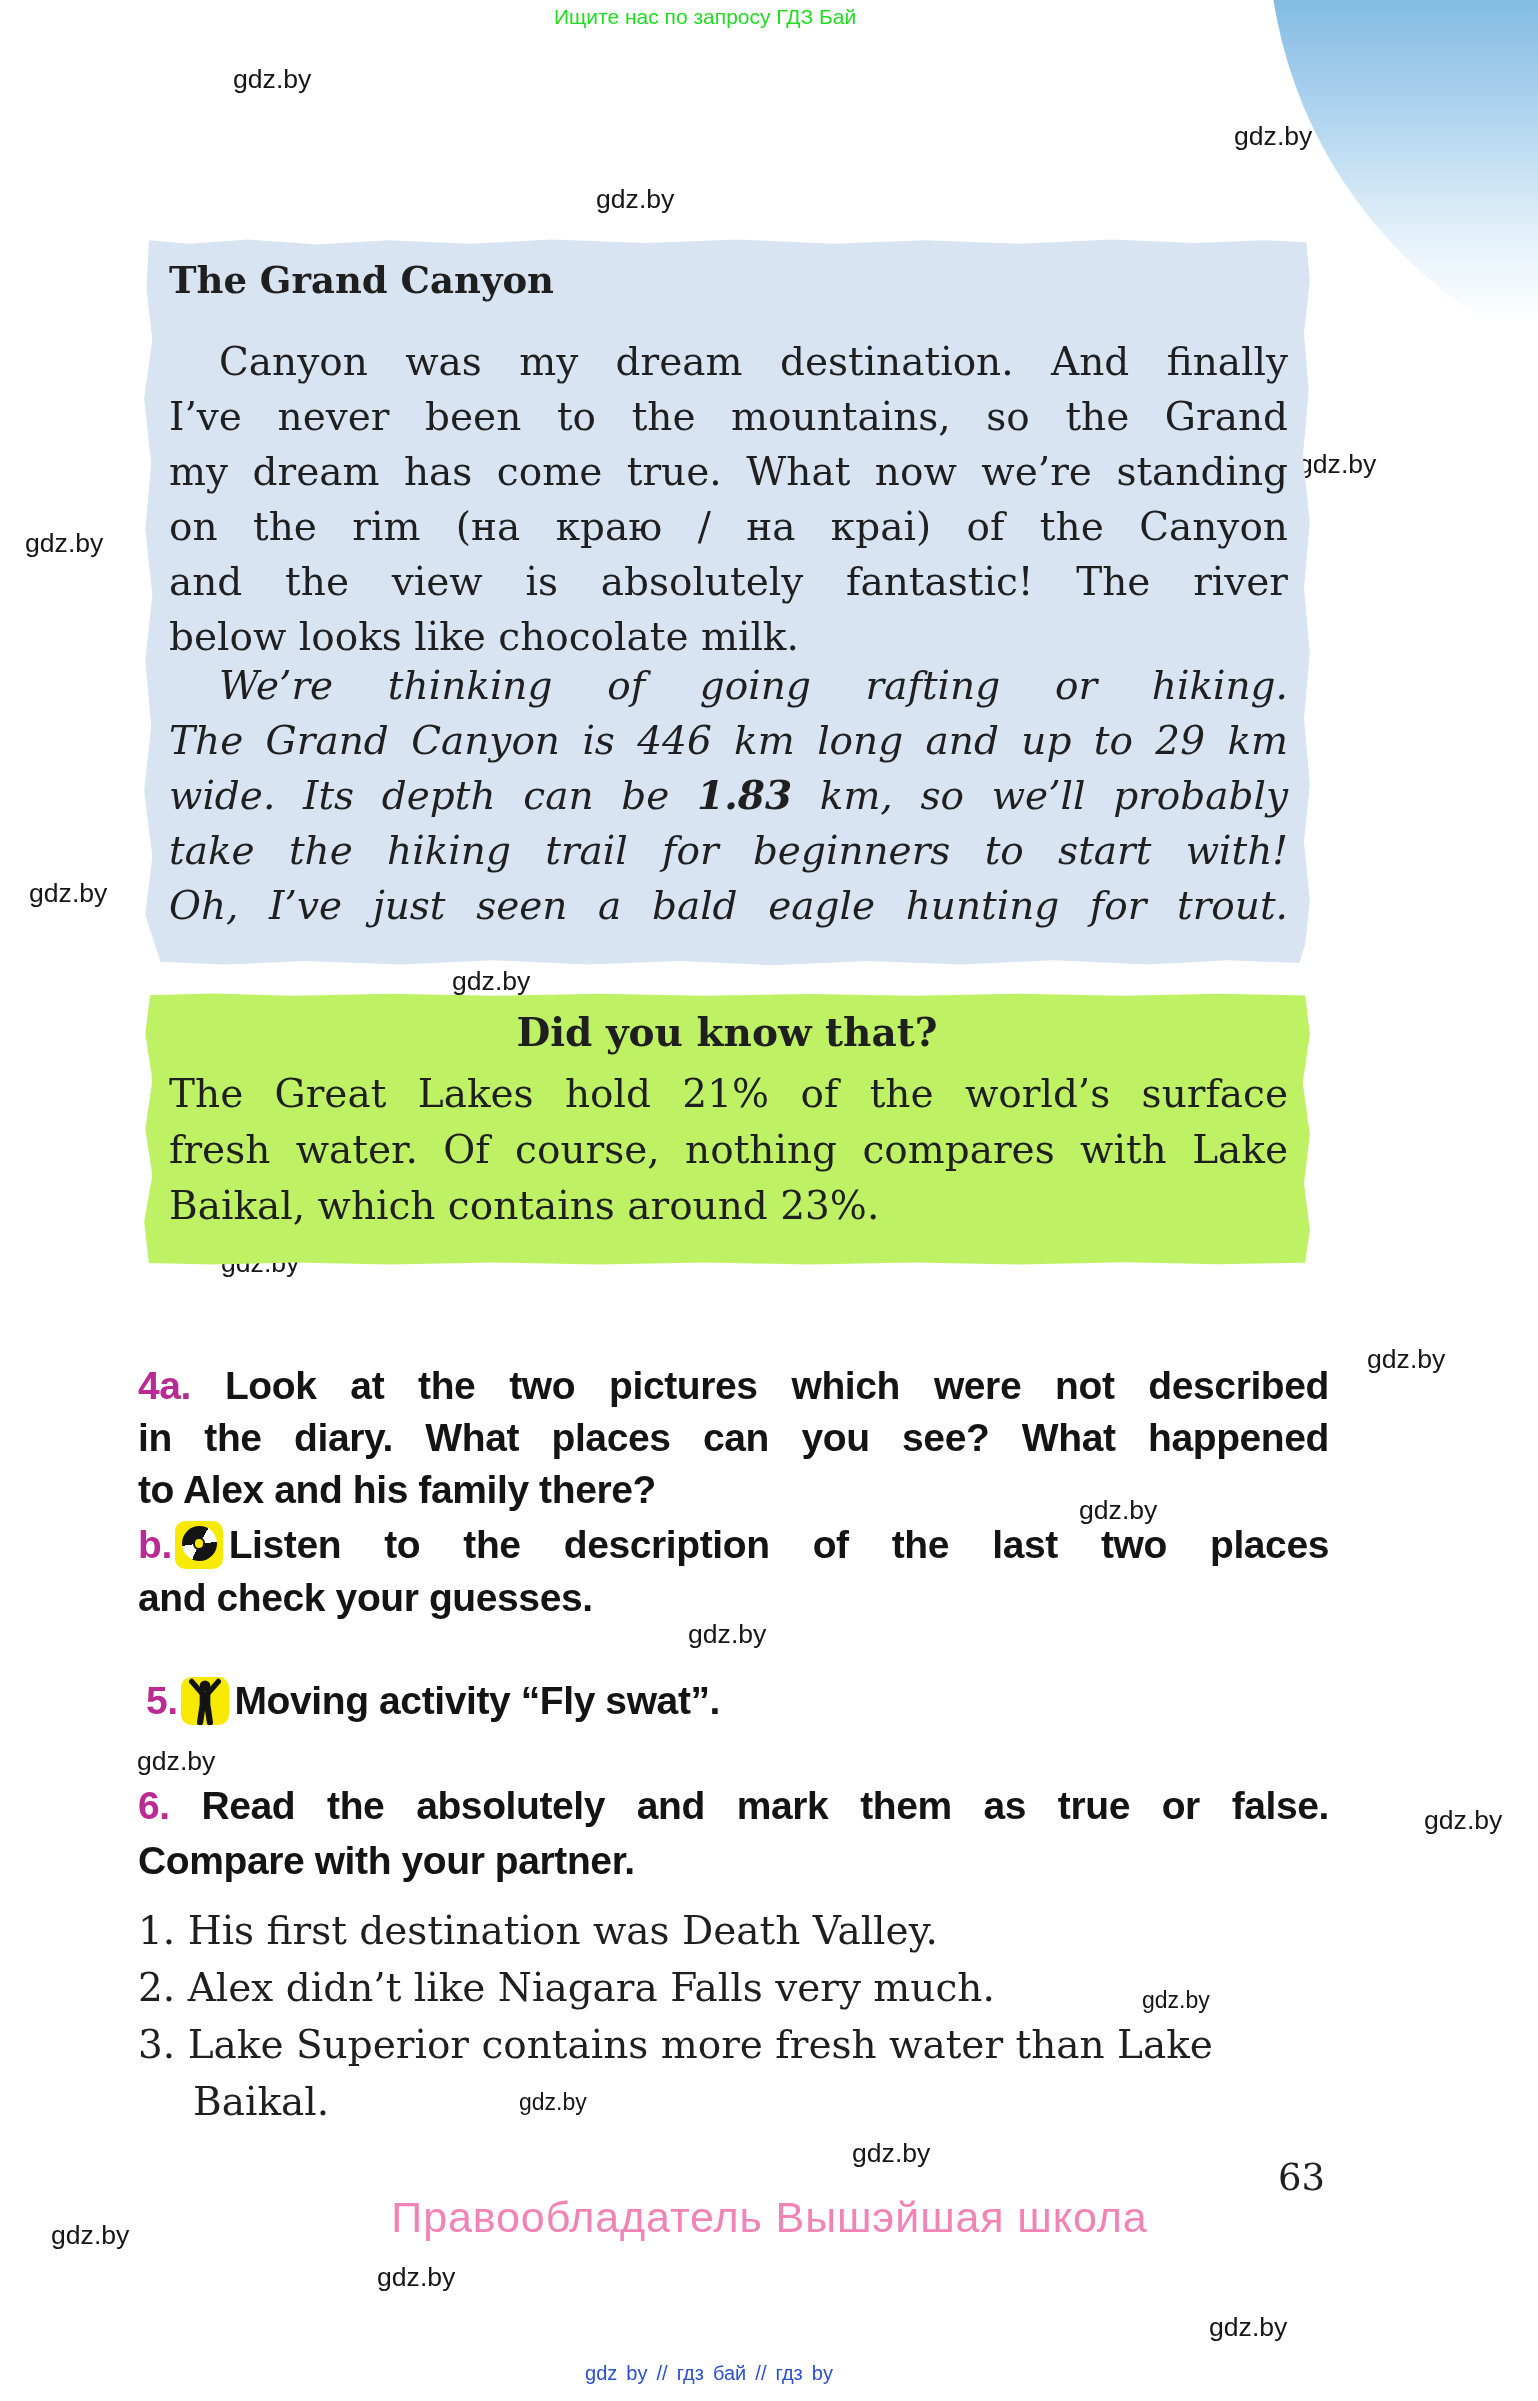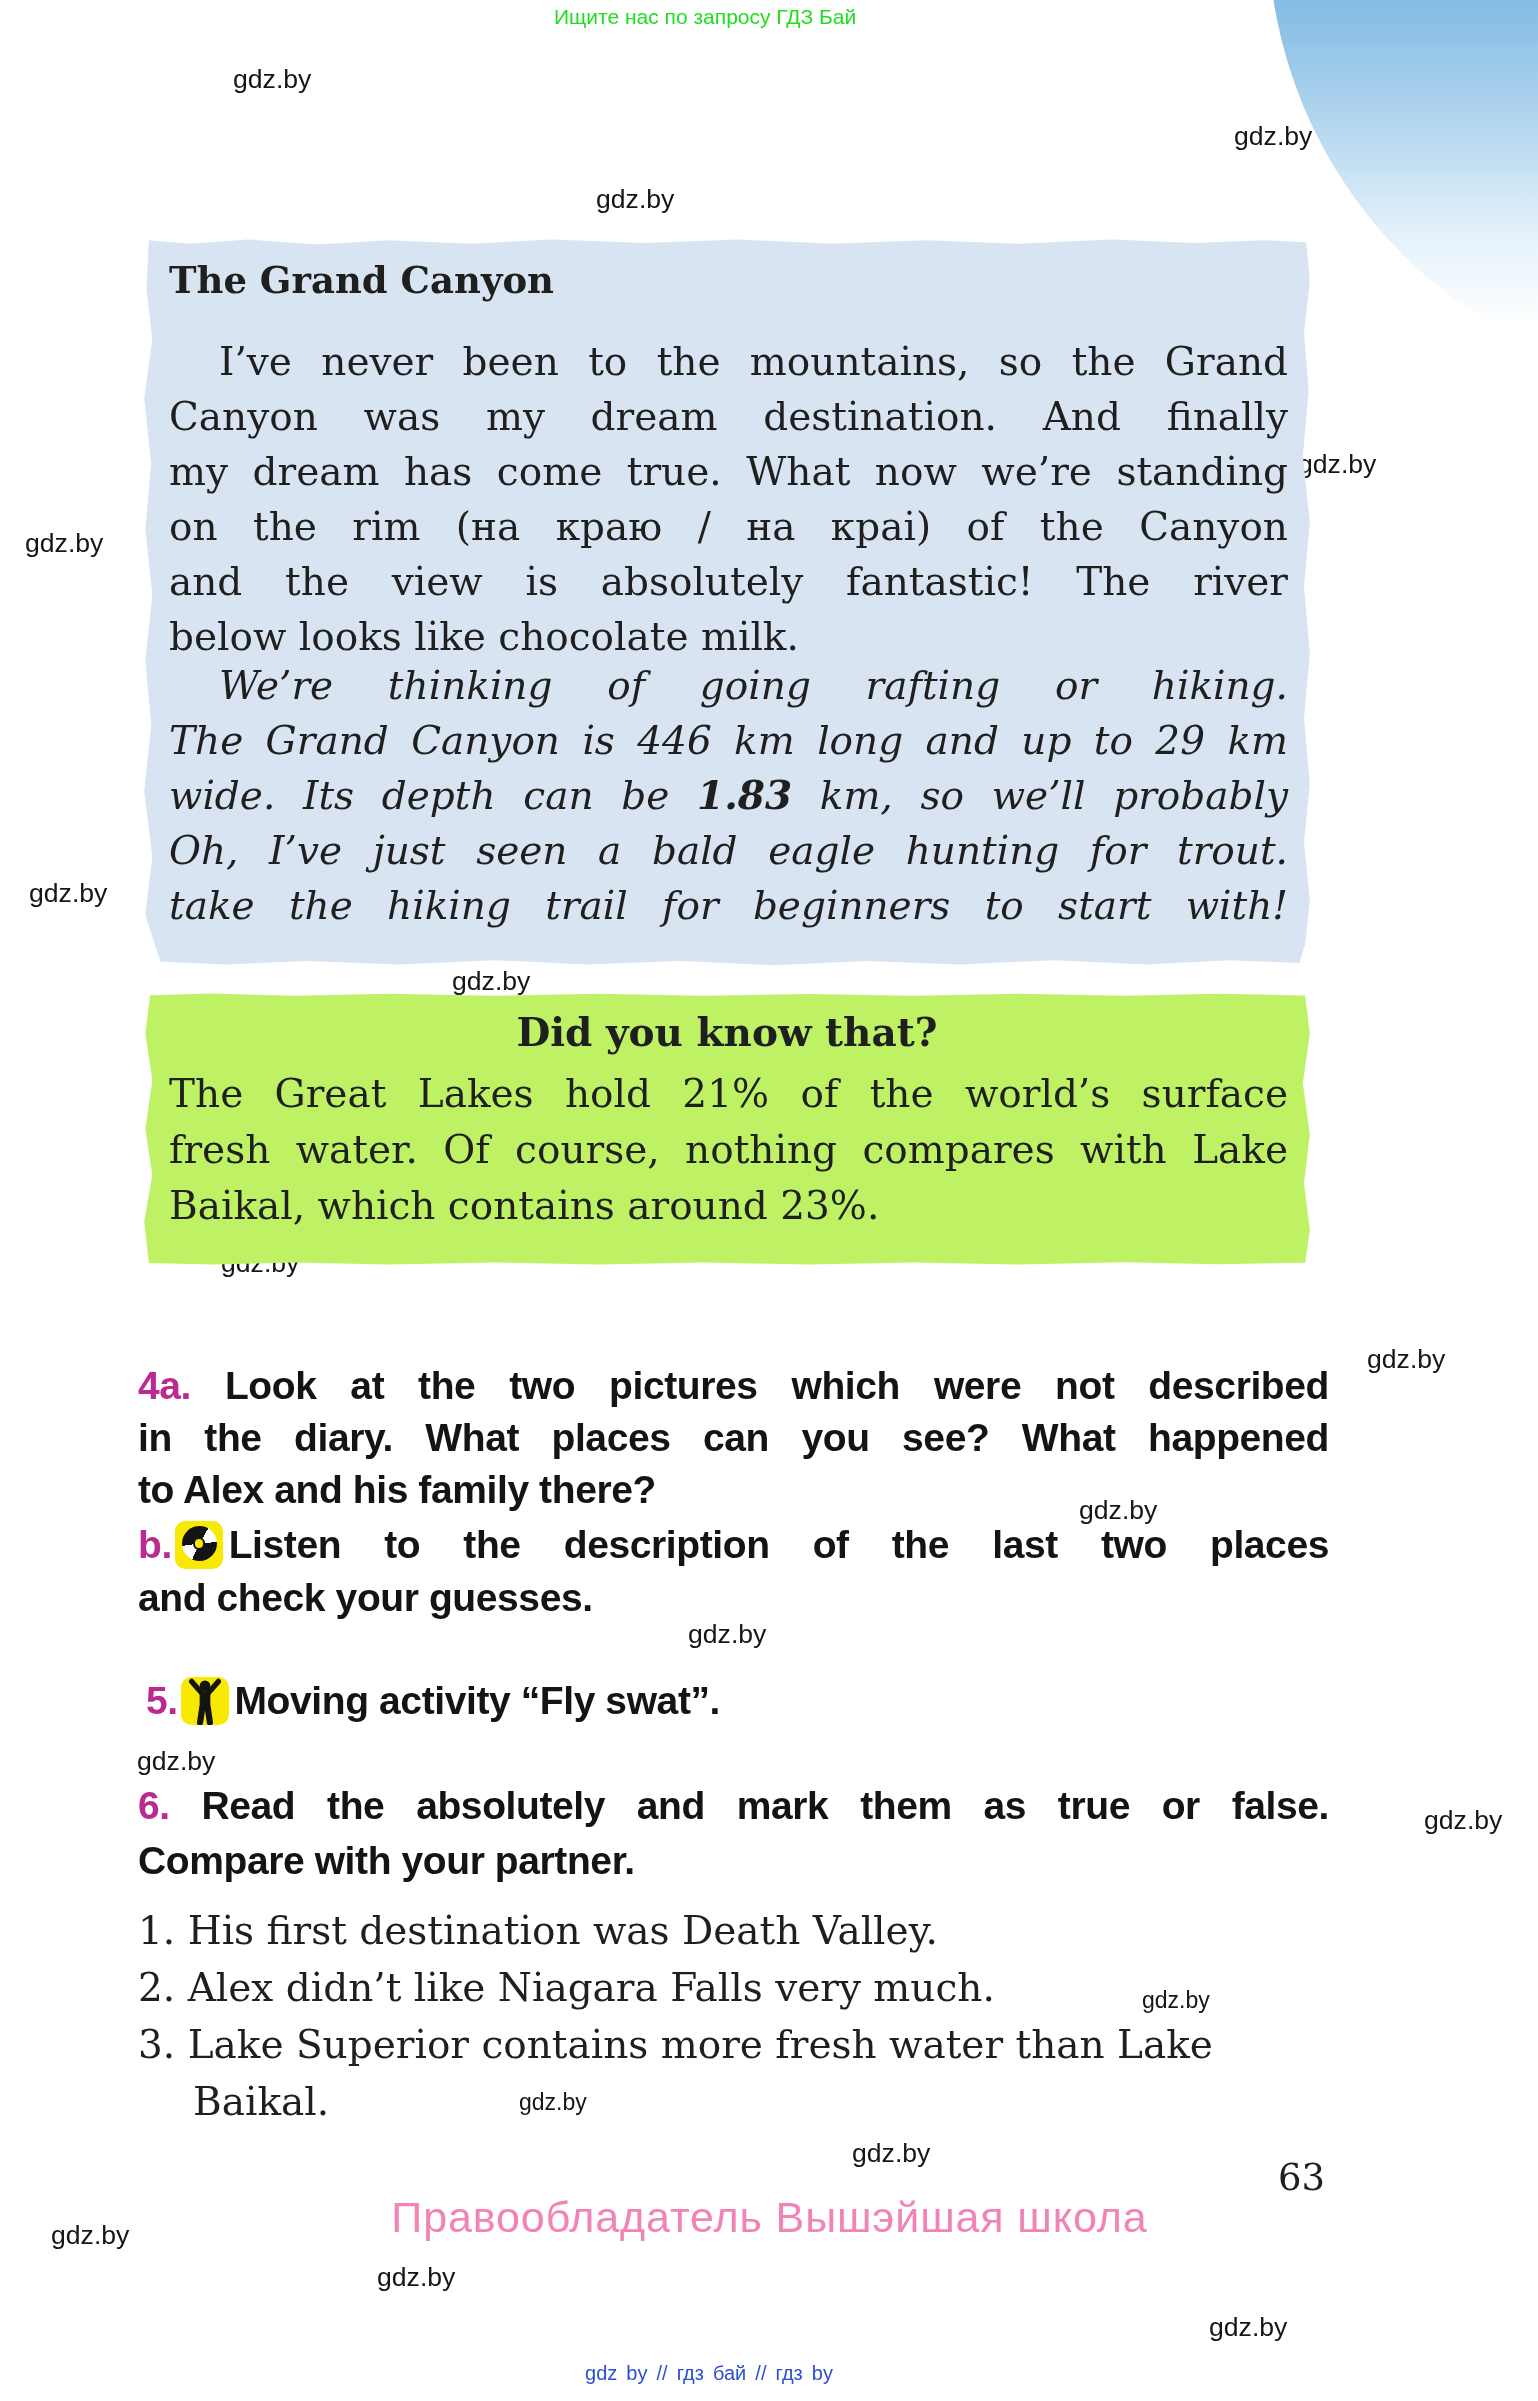--- a/index.html
+++ b/index.html
@@ -132,33 +132,33 @@
       <span class="wm" style="left: 519px; top: 2089px; font-size: 23px;">gdz.by</span>
       <span class="wm" style="left: 852px; top: 2138px;">gdz.by</span>
       <span class="wm" style="left: 51px; top: 2220px;">gdz.by</span>
       <span class="wm" style="left: 377px; top: 2262px;">gdz.by</span>
       <span class="wm" style="left: 1209px; top: 2312px;">gdz.by</span>
     </div>
 
   <div class="diary-box">
     <h2 class="diary-title">The Grand Canyon</h2>
     <div class="para para-1 indent">
+        <div class="line">Canyon was my dream destination. And finally</div>
         <div class="line">I’ve never been to the mountains, so the Grand</div>
-        <div class="line">Canyon was my dream destination. And finally</div>
         <div class="line">my dream has come true. What now we’re standing</div>
         <div class="line">on the rim (на краю / на краі) of the Canyon</div>
         <div class="line">and the view is absolutely fantastic! The river</div>
         <div class="line short">below looks like chocolate milk.</div>
       </div>
     <div class="para para-2 indent">
         <div class="line">We’re thinking of going rafting or hiking.</div>
         <div class="line">The Grand Canyon is 446 km long and up to 29 km</div>
         <div class="line">wide. Its depth can be <b>1.83</b> km, so we’ll probably</div>
+        <div class="line">take the hiking trail for beginners to start with!</div>
         <div class="line">Oh, I’ve just seen a bald eagle hunting for trout.</div>
-        <div class="line">take the hiking trail for beginners to start with!</div>
       </div>
   </div>
 
   <div class="know-box">
     <h3 class="know-title">Did you know that?</h3>
     <div class="para know-para">
         <div class="line">The Great Lakes hold 21% of the world’s surface</div>
         <div class="line">fresh water. Of course, nothing compares with Lake</div>
         <div class="line short">Baikal, which contains around 23%.</div>
       </div>

